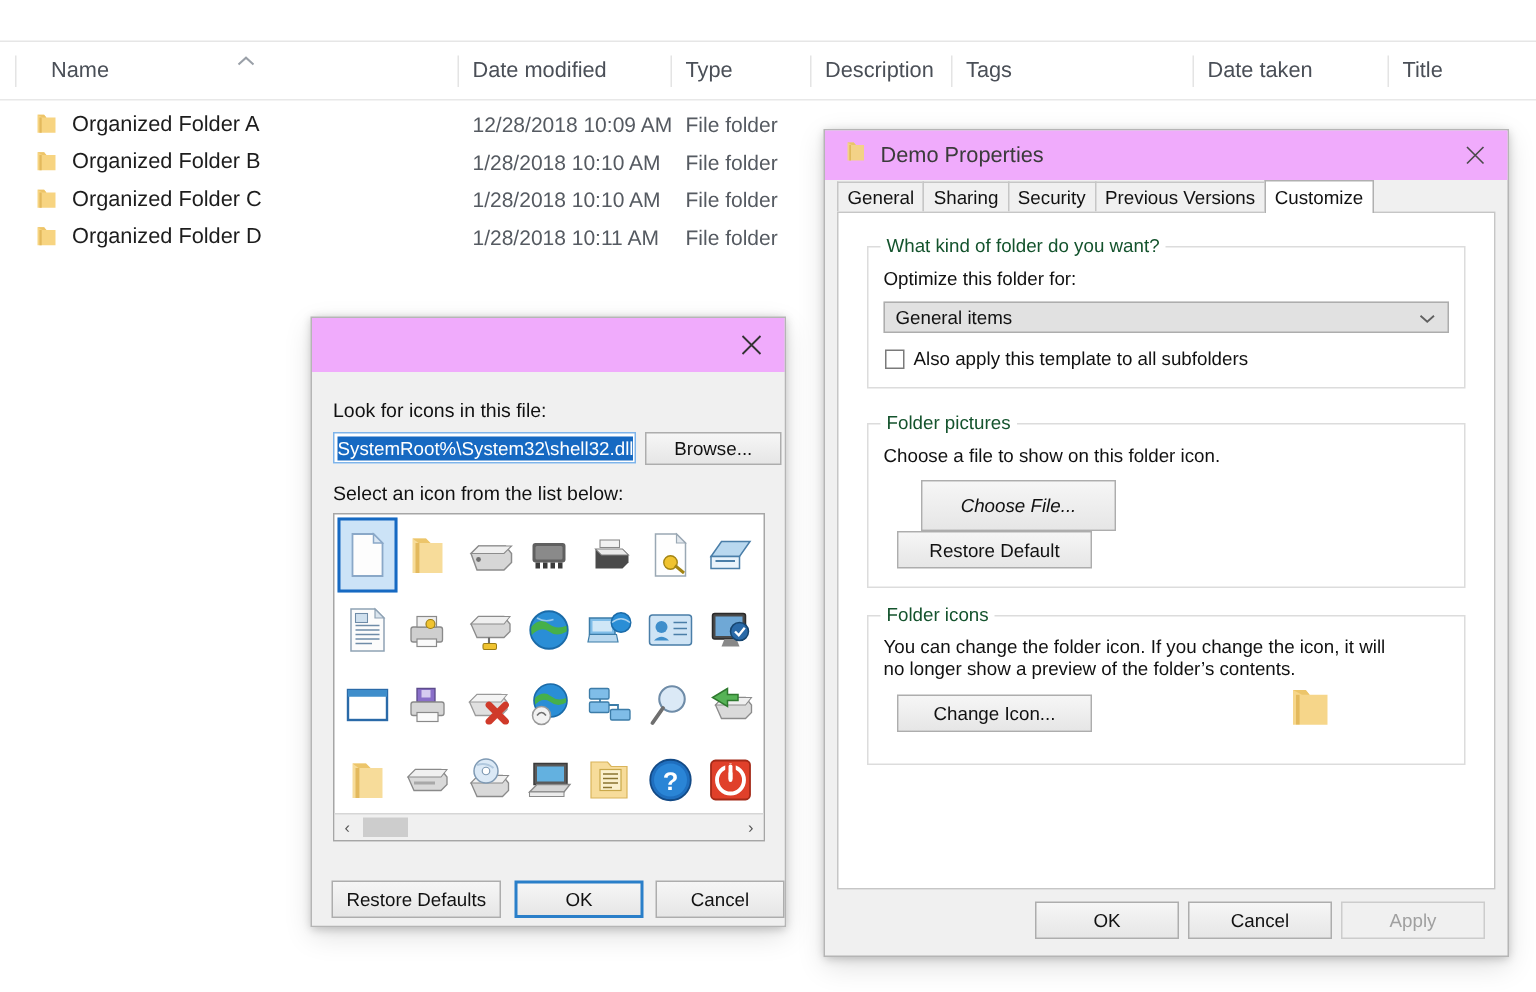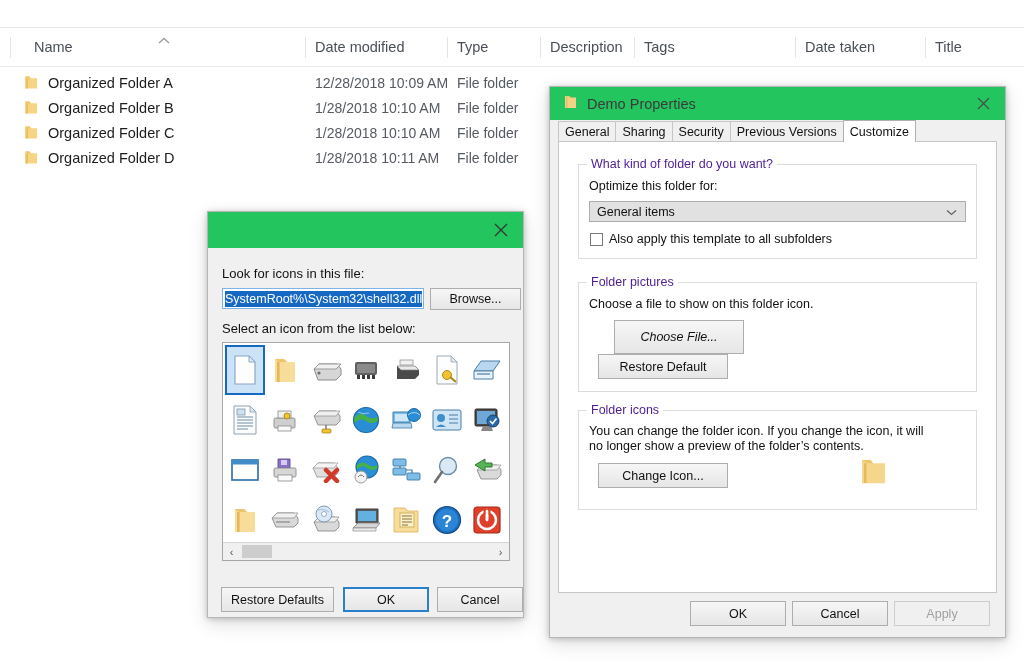--- a/index.html
+++ b/index.html
@@ -55,21 +55,21 @@
 
   
   .dlg {
     position: absolute;
     background: #f0f0f0;
     border: 1px solid #b5b5b5;
     box-shadow: 0 1px 6px rgba(0,0,0,0.22), 0 6px 18px rgba(0,0,0,0.13);
     box-sizing: border-box;
   }
   .dlg-title {
-    position: relative; height: 33px; background: #22c55e;
+    position: relative; height: 33px; background: #f0abfc;
     display: flex; align-items: center; box-sizing: border-box;
   }
   .dlg-title-text {
     font-size: 14.5px; color: #3b3b3b; white-space: nowrap;
   }
   .dlg-close {
     position: absolute; right: 0; top: 0; width: 44px; height: 33px;
     display: flex; align-items: center; justify-content: center;
     color: #3b3b3b;
   }
@@ -95,21 +95,21 @@
     position: absolute; left: 8px; right: 8px; top: 54px; bottom: 44px;
     background: #ffffff; border: 1px solid #c6c6c6; box-sizing: border-box;
   }
 
   
   .groupbox {
     position: absolute; border: 1px solid #dcdcdc; box-sizing: border-box;
   }
   .groupbox-legend {
     position: absolute; top: -8px; left: 8px; background: #ffffff;
-    padding: 0 4px; font-size: 12.5px; color: #4c1d95; white-space: nowrap;
+    padding: 0 4px; font-size: 12.5px; color: #14532d; white-space: nowrap;
   }
   .body-text { font-size: 12.5px; color: #111; line-height: 15px; }
 
   .btn {
     background: linear-gradient(#f6f6f6, #e6e6e6);
     border: 1px solid #adadad;
     font-size: 12.5px; color: #111;
     display: flex; align-items: center; justify-content: center;
     box-sizing: border-box; white-space: nowrap;
     font-family: "Liberation Sans", sans-serif;

